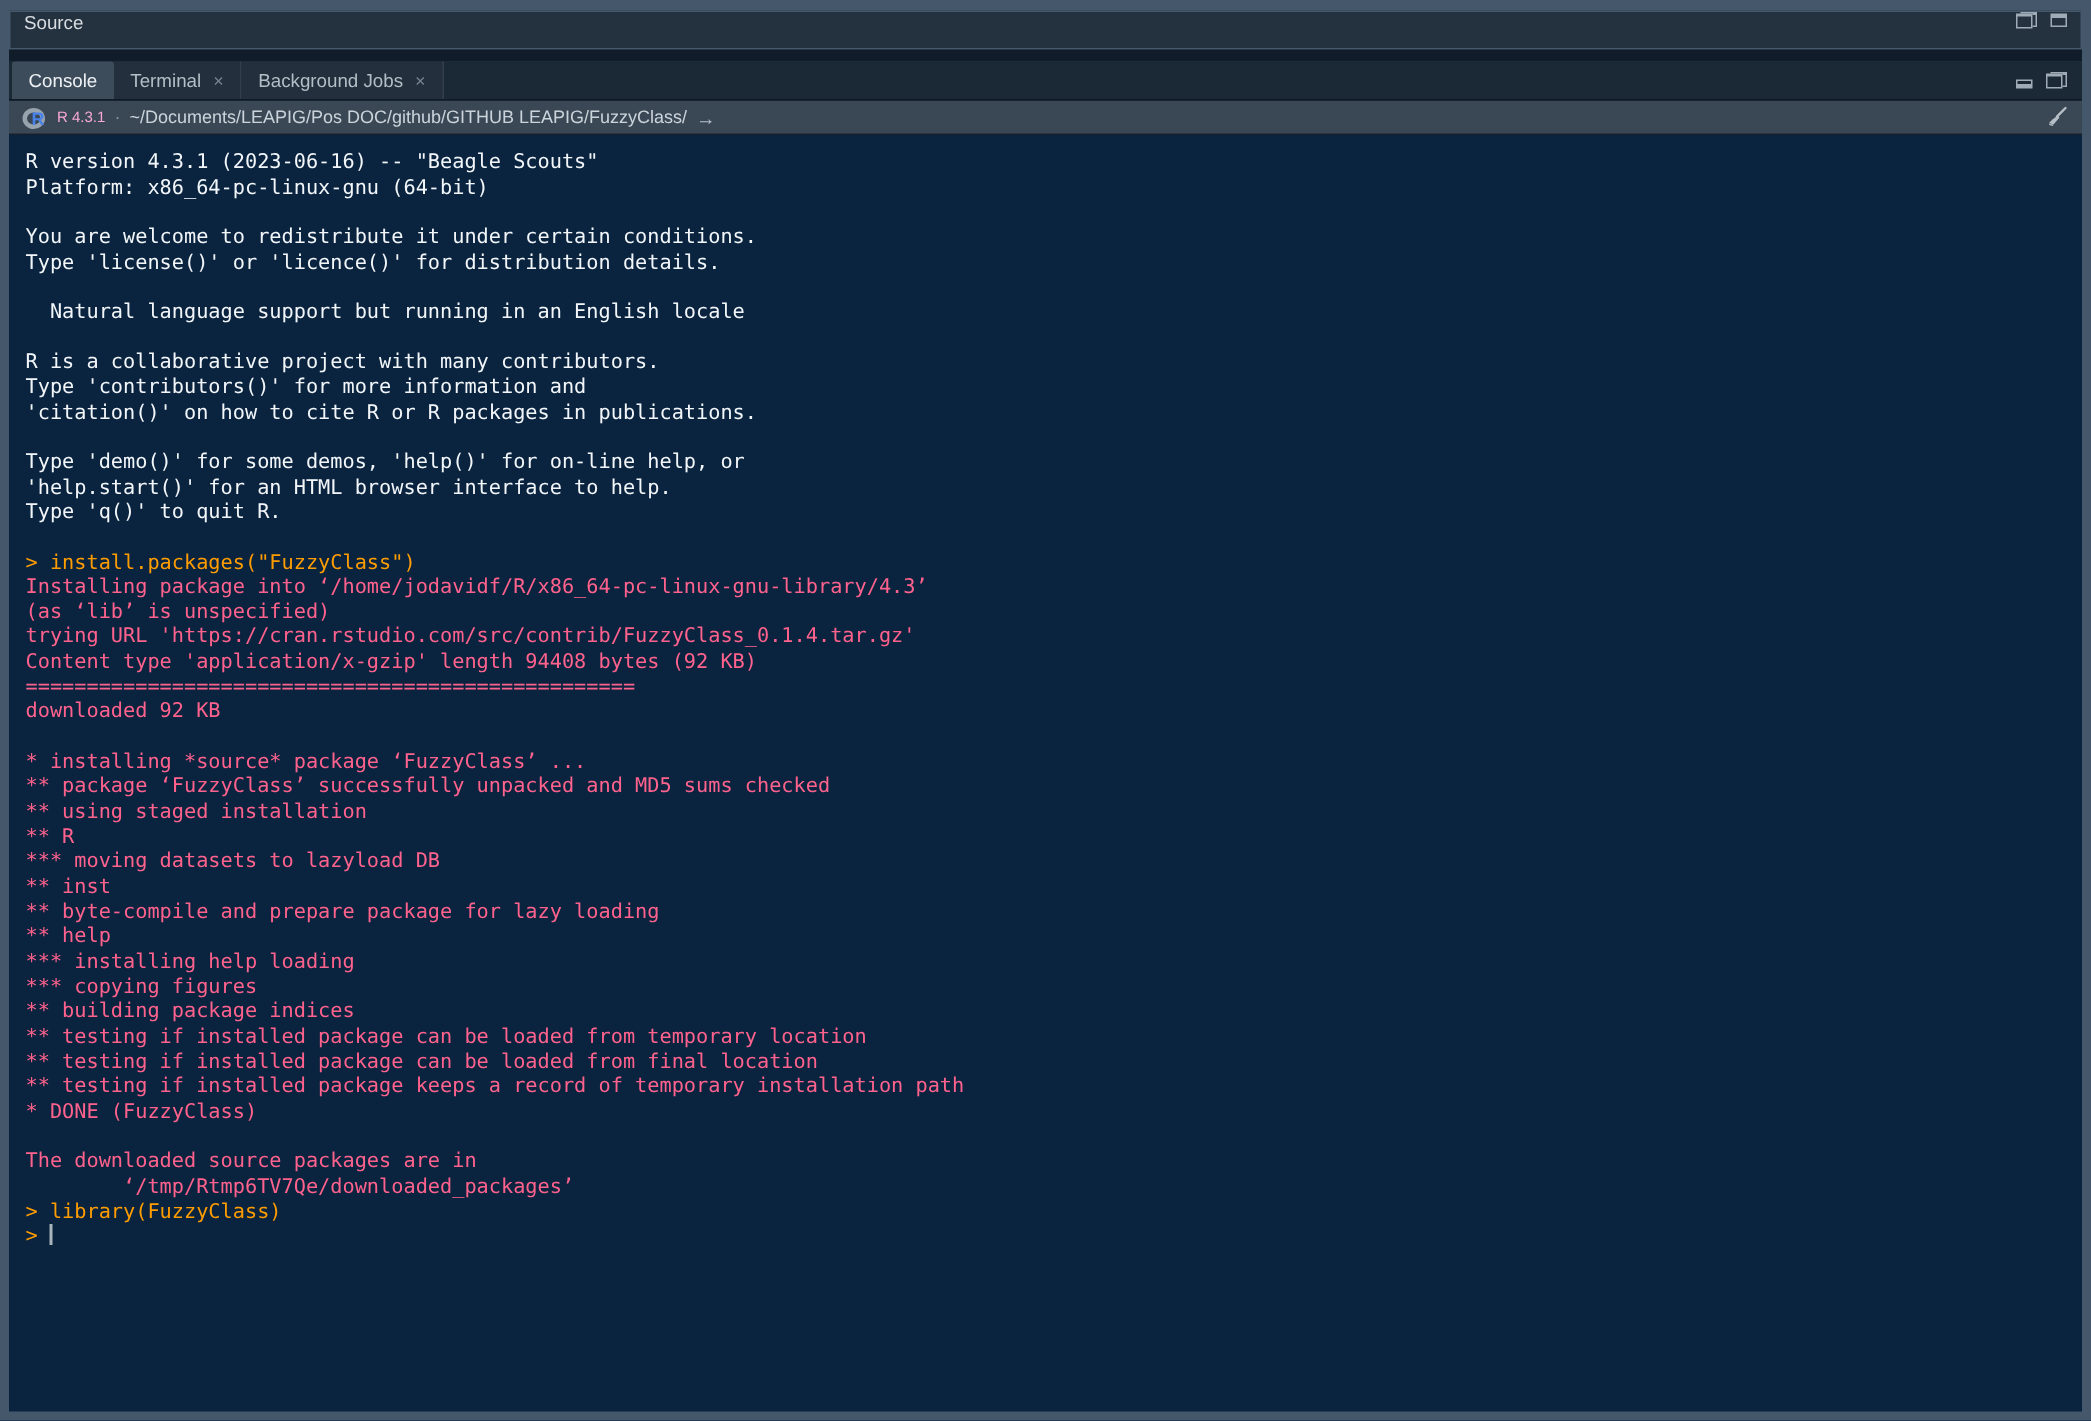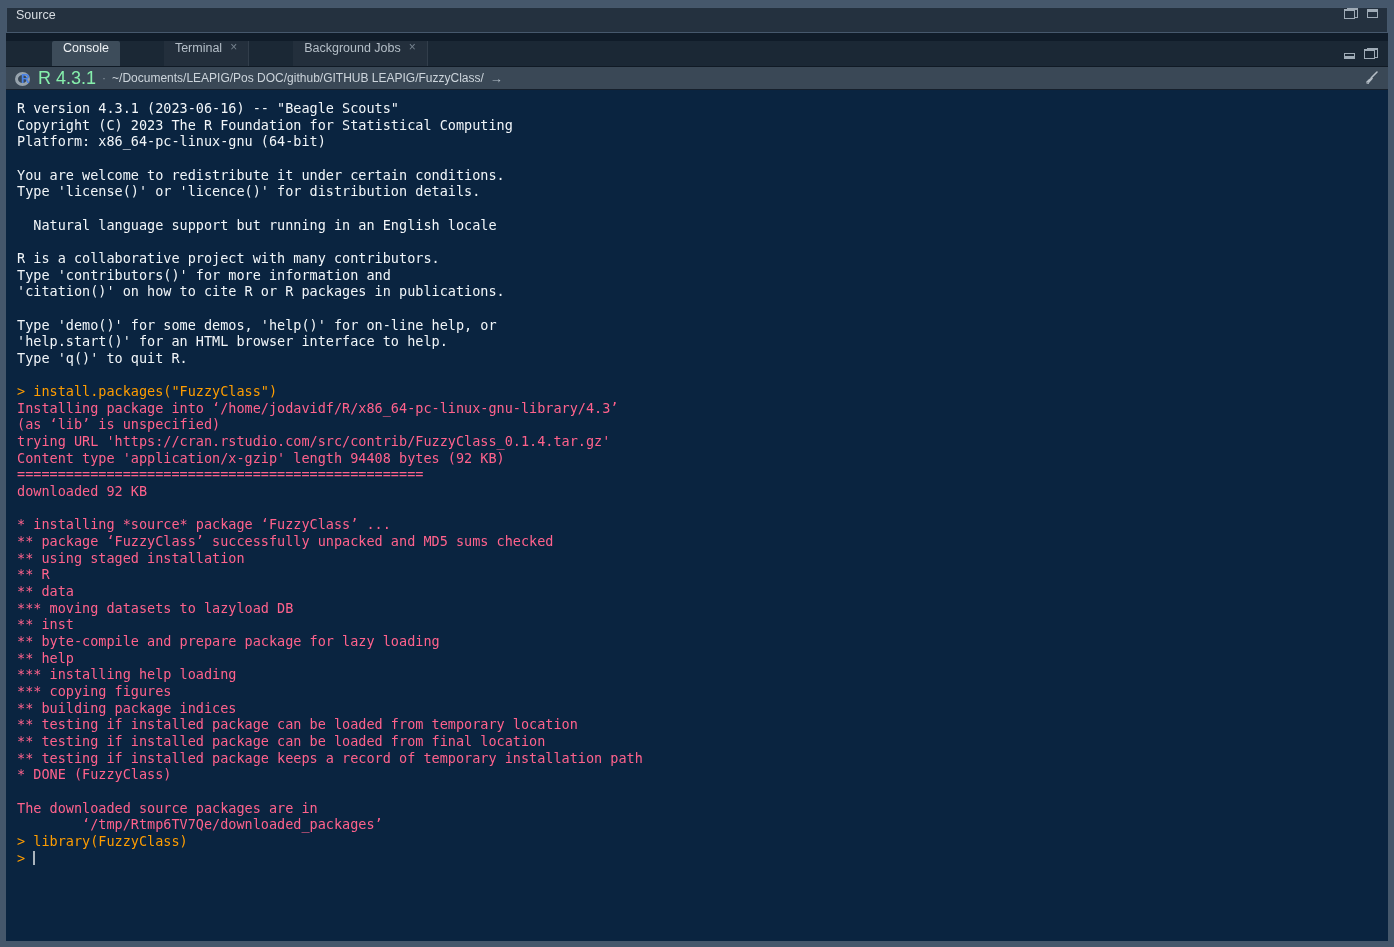--- a/index.html
+++ b/index.html
@@ -23,34 +23,34 @@
   .console-pane{
     position:absolute;left:6px;right:6px;top:41px;bottom:6px;
     background:var(--console-bg,#0a2440);
     display:flex;flex-direction:column;
   }
   .tabbar{
     height:25px;flex:0 0 25px;background:#1b2835;border-bottom:1px solid #101a25;
     display:flex;align-items:stretch;padding-left:2px;position:relative;
   }
   .tab{
-    display:flex;padding:0 11px;
+    display:flex;align-items:center;padding:0 11px;
     font-size:12.5px;color:#b4bec7;background:#232f3c;
-    border-right:1px solid #323e4b;cursor:default;margin-left:44px;
+    border-right:1px solid #323e4b;cursor:default;
   }
   .tab.active{background:#3d4c5a;color:#eef1f4;border-right:none;border-radius:2px 2px 0 0;}
   .tab .close{margin-left:8px;color:#76838f;font-size:12px;line-height:1;}
   .tabbar-icons{margin-left:auto;display:flex;align-items:center;gap:9px;padding-right:10px;}
 
   .toolbar{
     height:22px;flex:0 0 22px;background:#3a4856;border-bottom:1px solid #16202c;
     display:flex;align-items:center;padding:0 9px;gap:6px;
     font-size:12px;color:#d2d9df;
   }
-  .toolbar .version{color:#86efac;font-size:18px;}
+  .toolbar .version{color:#f9a8d4;font-size:10px;}
   .toolbar .sep{color:#8a97a2;}
   .toolbar .path{color:#ccd4db;}
   .toolbar .dir-arrow{color:#b3bfc9;font-weight:bold;font-size:13px;}
   .toolbar-right{margin-left:auto;display:flex;align-items:center;}
 
   
   .rlogo{position:relative;width:17px;height:17px;display:inline-block;flex:0 0 17px;}
   .rlogo .ring{position:absolute;left:0;top:2px;width:9px;height:8px;border-radius:50%;border:3px solid #97a3ad;}
   .rlogo .rletter{position:absolute;left:6px;top:2px;font-weight:bold;font-size:12px;color:#4a83e8;}
 
@@ -121,21 +121,20 @@
       <svg width="16" height="16" viewBox="0 0 16 16">
         <path d="M14 2 L8.3 7.7" stroke="#b6bfc7" stroke-width="1.6" stroke-linecap="round"></path>
         <path d="M8.8 7.2 L10 8.4 L6 13 L3 12 L5.5 9.5 Z" fill="#b6bfc7"></path>
         <path d="M3.2 12.8 L5.8 13.6" stroke="#b6bfc7" stroke-width="1"></path>
       </svg>
     </span>
   </div>
 
   <div class="console">
       <div class="cline stdout">R version 4.3.1 (2023-06-16) -- "Beagle Scouts"</div>
-      <div class="cline stdout">Copyright (C) 2023 The R Foundation for Statistical Computing</div>
       <div class="cline stdout">Platform: x86_64-pc-linux-gnu (64-bit)</div>
       <div class="cline stdout">&nbsp;</div>
       <div class="cline stdout">You are welcome to redistribute it under certain conditions.</div>
       <div class="cline stdout">Type 'license()' or 'licence()' for distribution details.</div>
       <div class="cline stdout">&nbsp;</div>
       <div class="cline stdout">  Natural language support but running in an English locale</div>
       <div class="cline stdout">&nbsp;</div>
       <div class="cline stdout">R is a collaborative project with many contributors.</div>
       <div class="cline stdout">Type 'contributors()' for more information and</div>
       <div class="cline stdout">'citation()' on how to cite R or R packages in publications.</div>
@@ -149,21 +148,20 @@
       <div class="cline message">(as ‘lib’ is unspecified)</div>
       <div class="cline message">trying URL 'https://cran.rstudio.com/src/contrib/FuzzyClass_0.1.4.tar.gz'</div>
       <div class="cline message">Content type 'application/x-gzip' length 94408 bytes (92 KB)</div>
       <div class="cline message">==================================================</div>
       <div class="cline message">downloaded 92 KB</div>
       <div class="cline message">&nbsp;</div>
       <div class="cline message">* installing *source* package ‘FuzzyClass’ ...</div>
       <div class="cline message">** package ‘FuzzyClass’ successfully unpacked and MD5 sums checked</div>
       <div class="cline message">** using staged installation</div>
       <div class="cline message">** R</div>
-      <div class="cline message">** data</div>
       <div class="cline message">*** moving datasets to lazyload DB</div>
       <div class="cline message">** inst</div>
       <div class="cline message">** byte-compile and prepare package for lazy loading</div>
       <div class="cline message">** help</div>
       <div class="cline message">*** installing help loading</div>
       <div class="cline message">*** copying figures</div>
       <div class="cline message">** building package indices</div>
       <div class="cline message">** testing if installed package can be loaded from temporary location</div>
       <div class="cline message">** testing if installed package can be loaded from final location</div>
       <div class="cline message">** testing if installed package keeps a record of temporary installation path</div>

